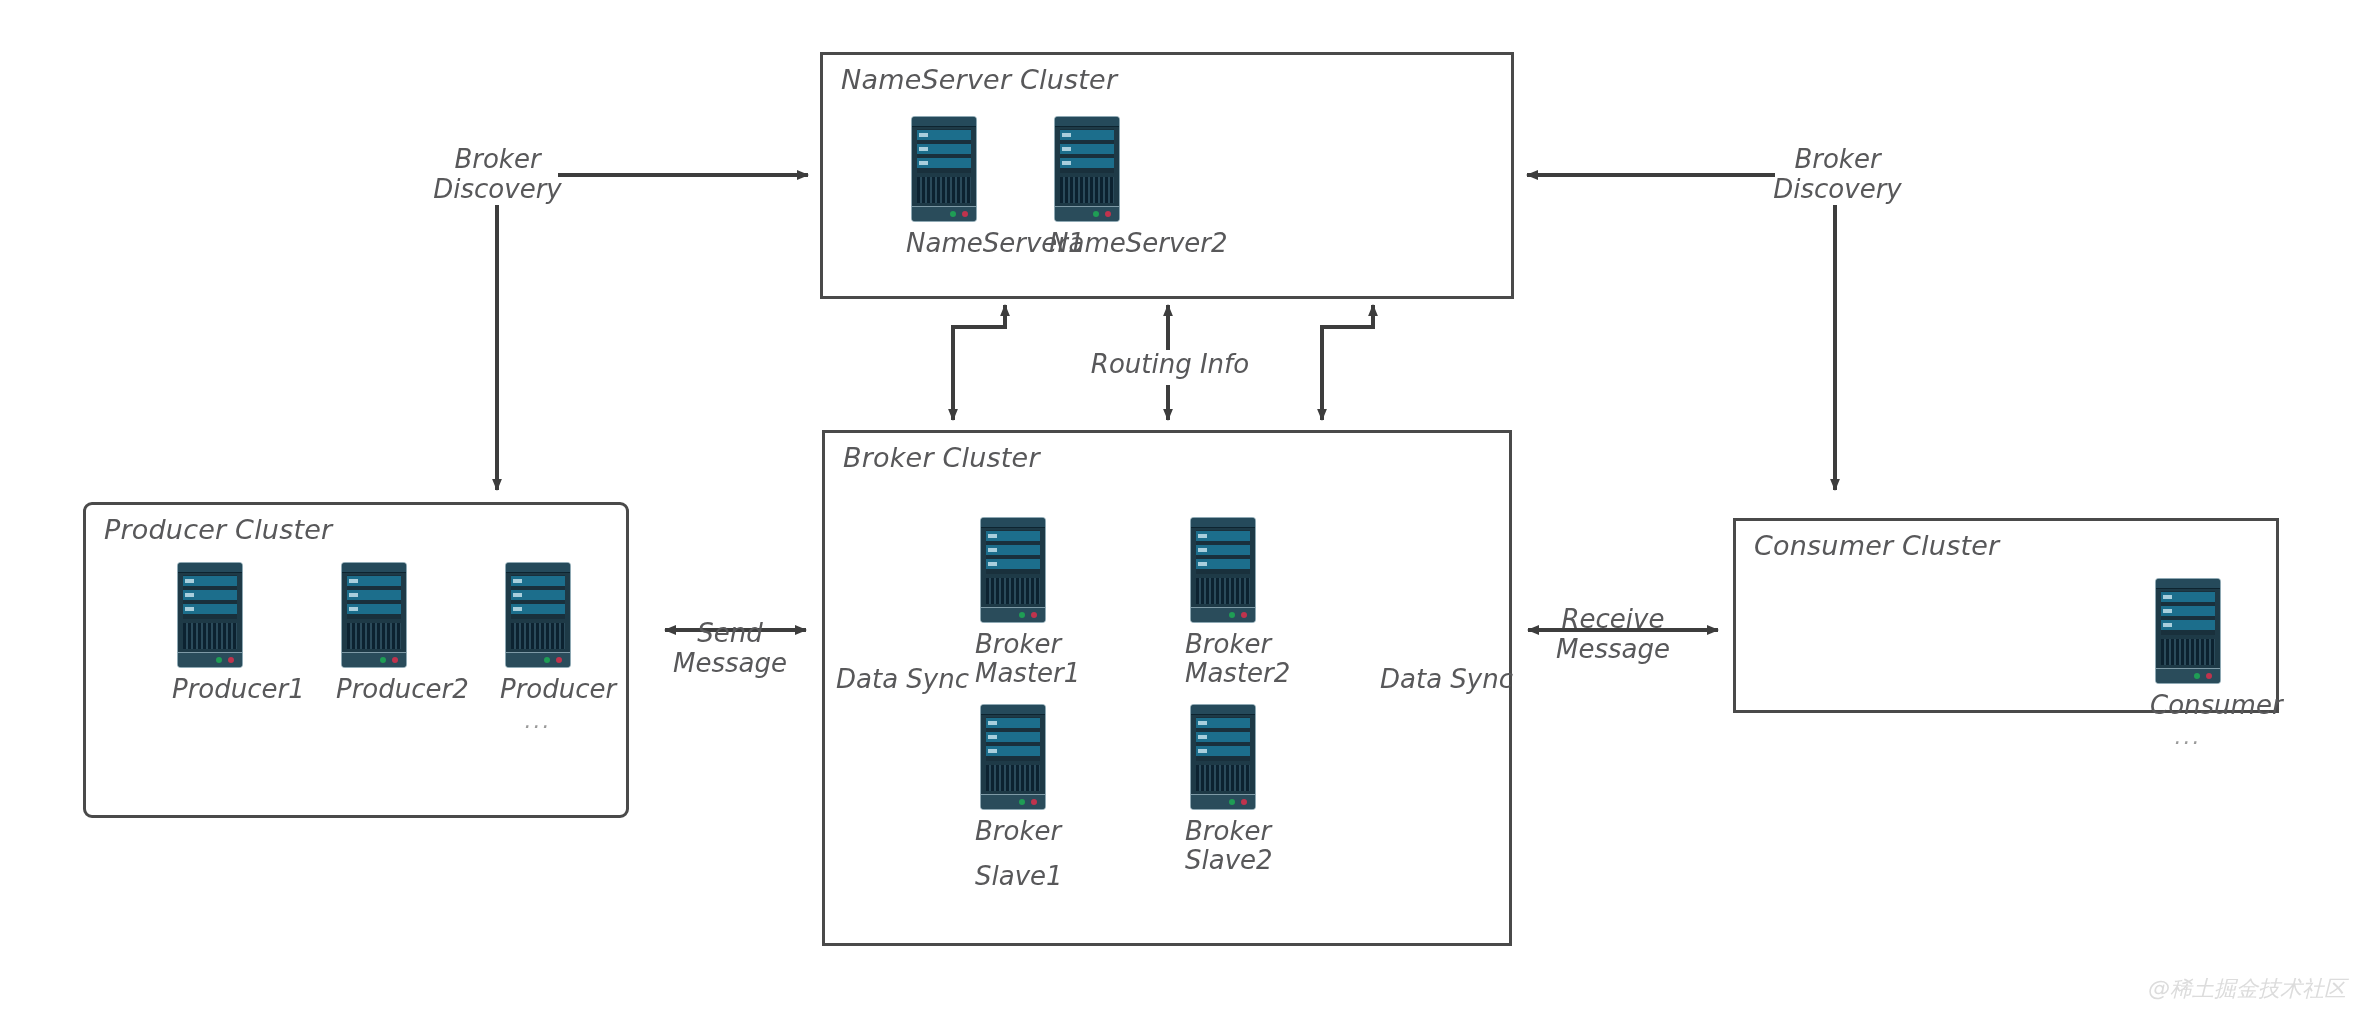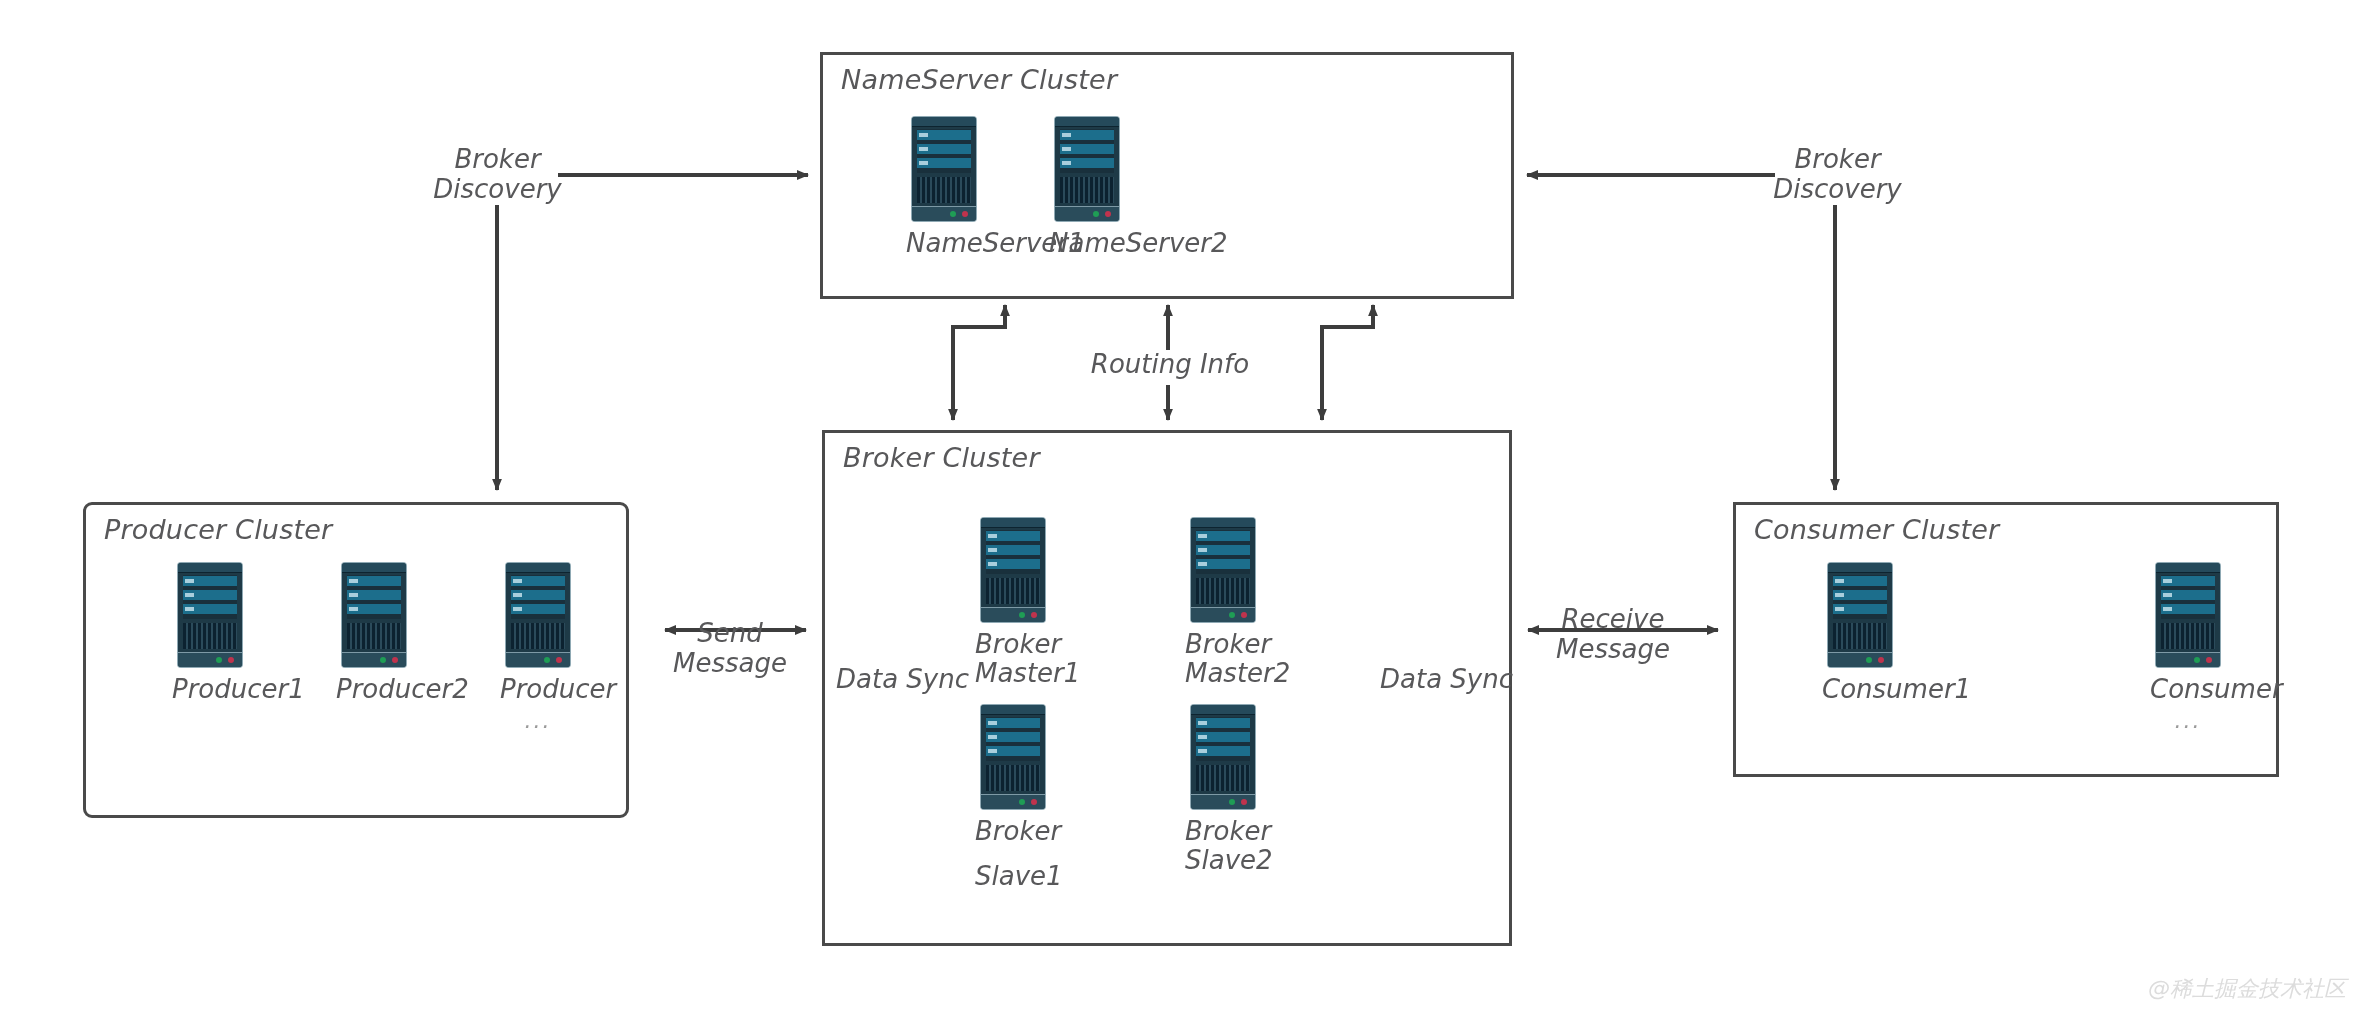--- a/index.html
+++ b/index.html
@@ -383,45 +383,23 @@
               <span class="led green"></span>
               <span class="led red"></span>
             </div>
         </div>
       </div>
       <div class="node-label two">Broker</div>
       <div class="node-label two" style="margin-top:0">Slave2</div>
     </div>
   </div>
 
-  <div class="cluster" style="left:1733px;top:502px;width:546px;height:275px;">
+  <div class="cluster" style="left:1733px;top:518px;width:546px;height:195px;">
     <div class="cluster-title">Consumer Cluster</div>
 
-    <div class="node" style="left:86px;top:58px;">
-      <div class="node-icon">
-        <div class="srv">
-          <div class="srv-top"></div>
-          <div class="srv-screen">
-            <div class="srv-bar b1"></div>
-              <div class="srv-bar b2"></div>
-              <div class="srv-bar b3"></div>
-            <div class="srv-tick t1"></div>
-              <div class="srv-tick t2"></div>
-              <div class="srv-tick t3"></div>
-          </div>
-          <div class="srv-vents"></div>
-          <div class="srv-base">
-              <span class="led green"></span>
-              <span class="led red"></span>
-            </div>
-        </div>
-      </div>
-      <div class="node-label">Consumer1</div>
-      <div class="node-ellipsis"></div>
-    </div>
 
 
     <div class="node" style="left:414px;top:58px;">
       <div class="node-icon">
         <div class="srv">
           <div class="srv-top"></div>
           <div class="srv-screen">
             <div class="srv-bar b1"></div>
               <div class="srv-bar b2"></div>
               <div class="srv-bar b3"></div>

